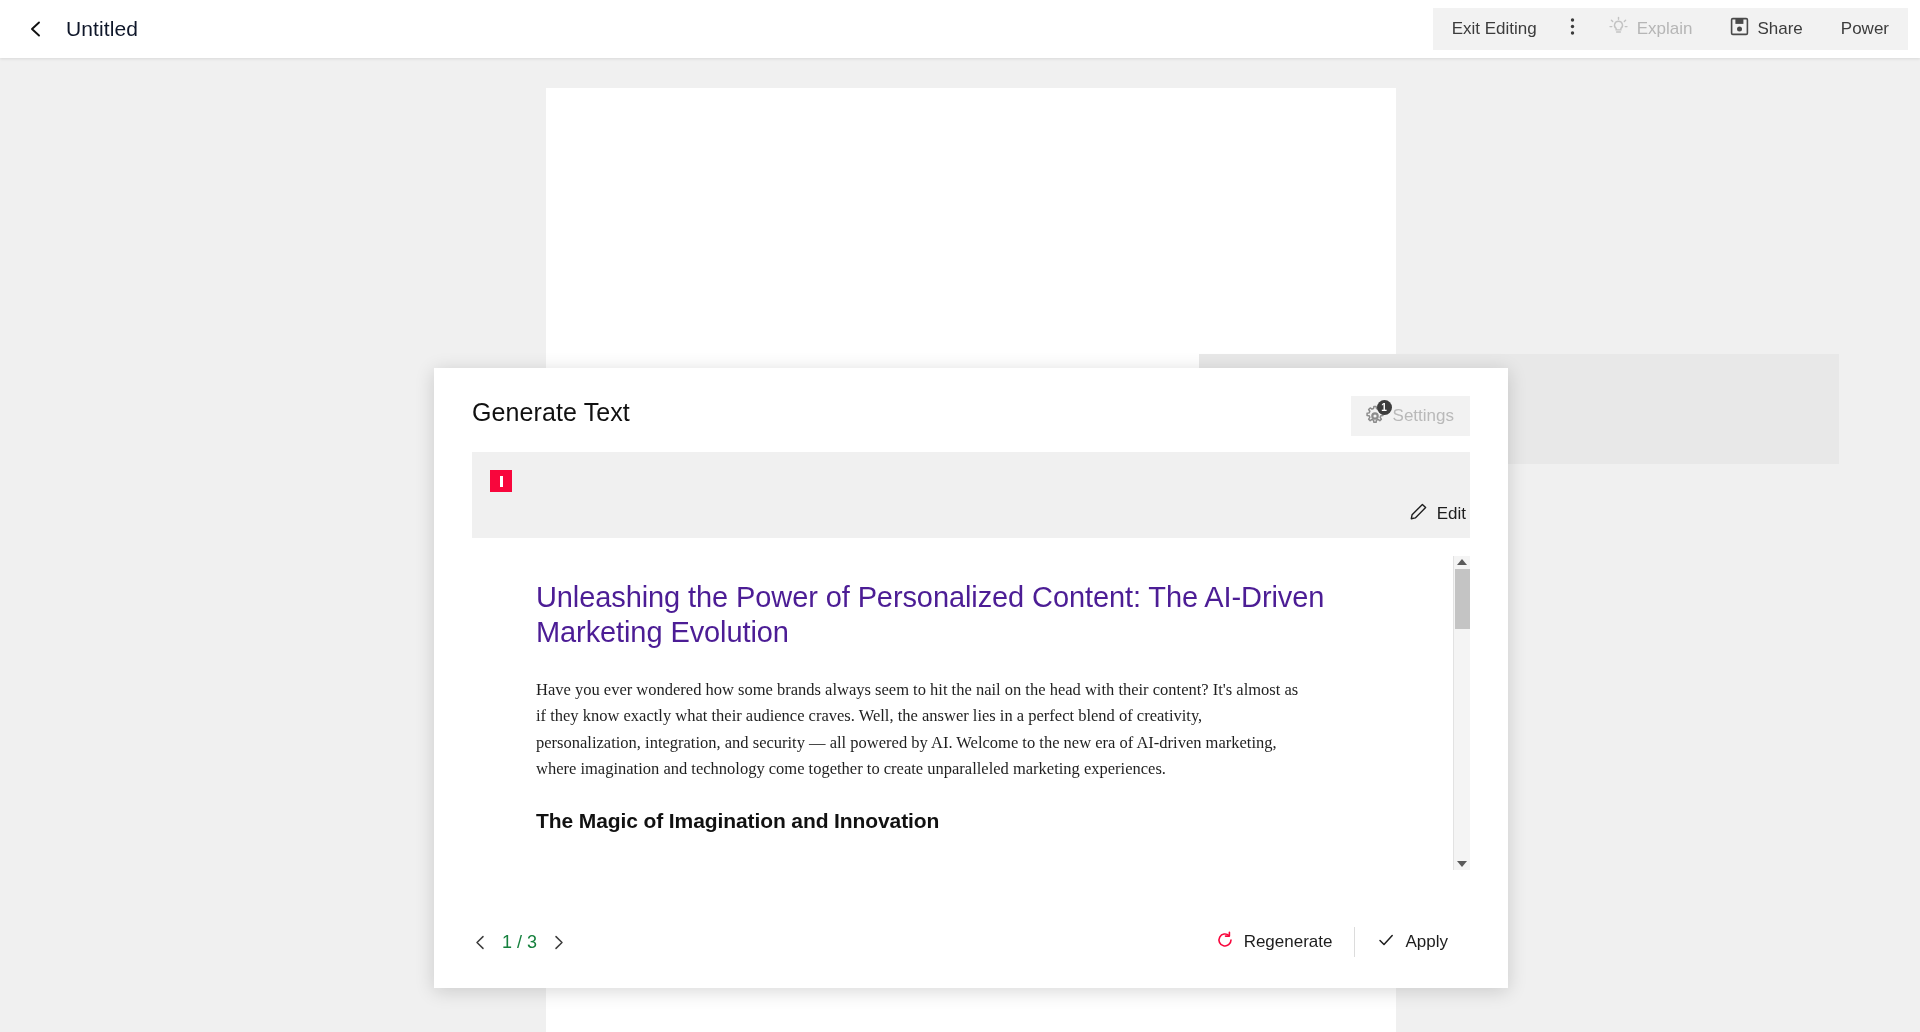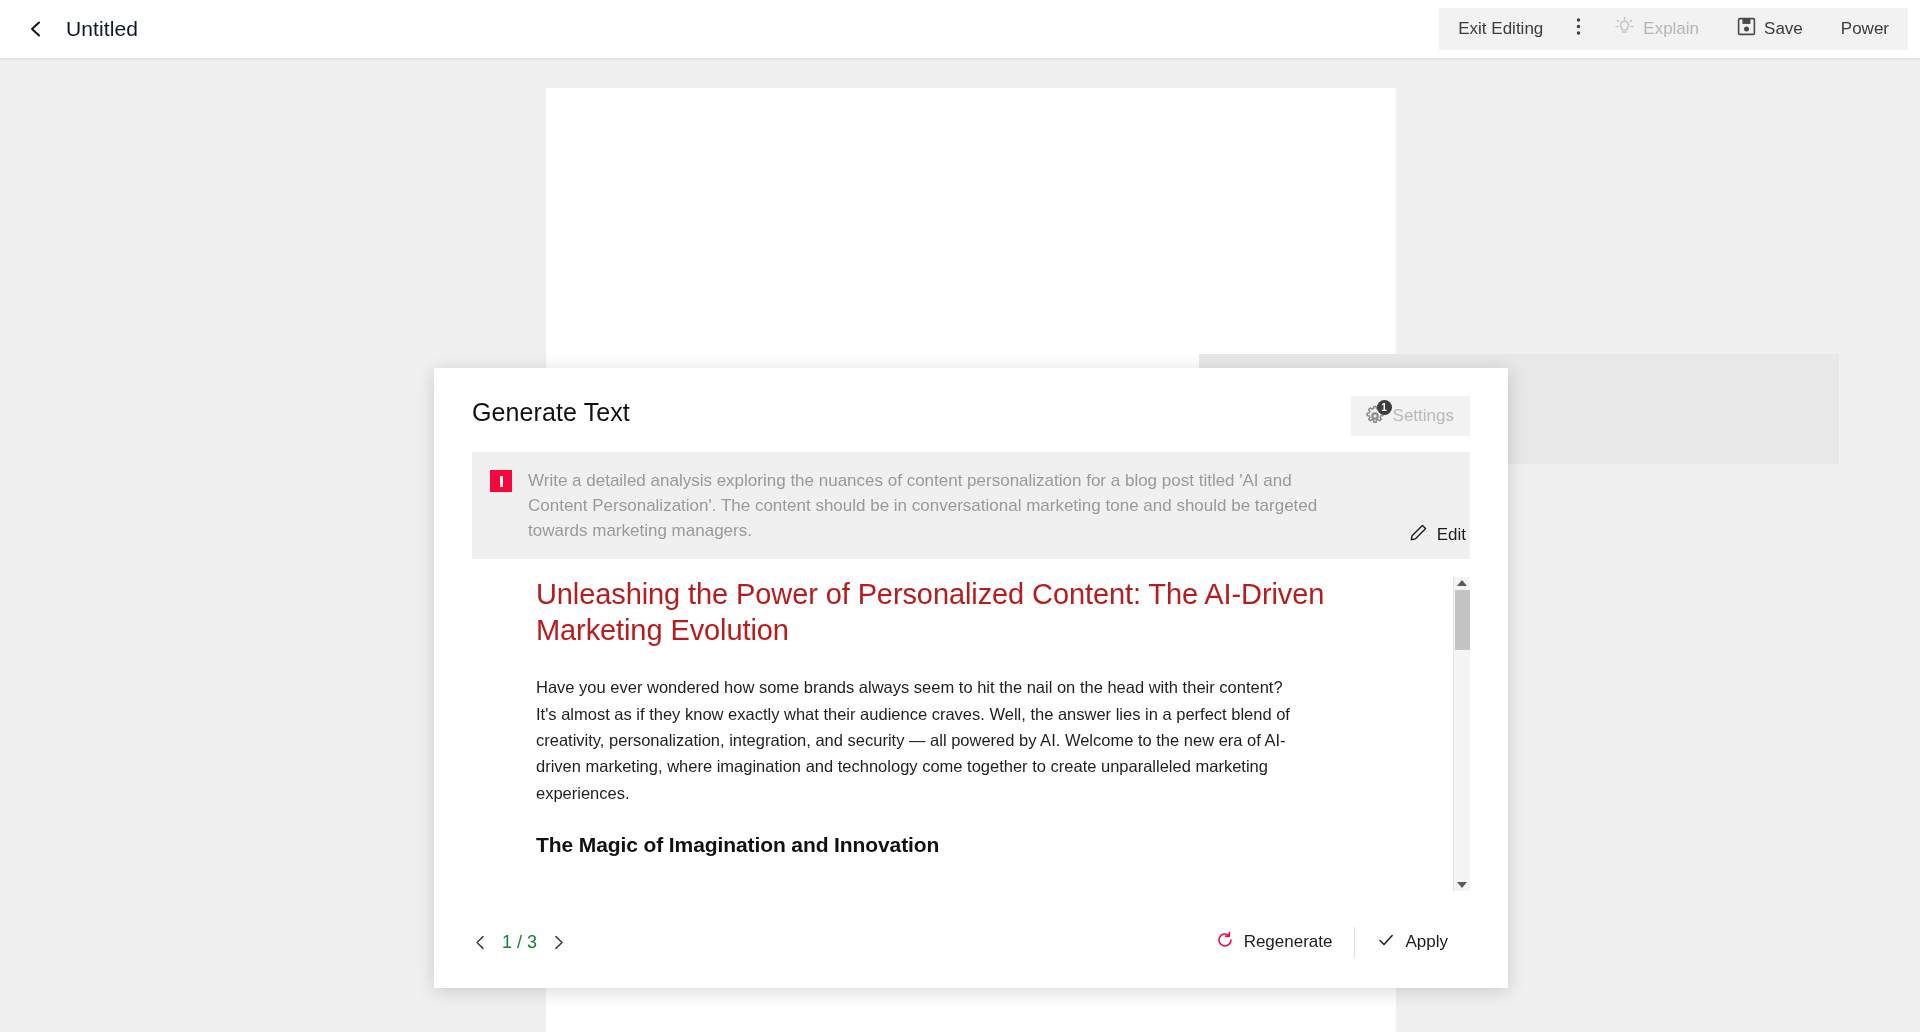--- a/index.html
+++ b/index.html
@@ -132,26 +132,26 @@
 
   
   .content-wrap {
     margin-top: 18px; position: relative;
     height: 314px; display: flex;
   }
   .content {
     flex: 1; overflow: hidden; padding: 0 26px 0 64px;
   }
   .content h1 {
-    font-size: 29px; font-weight: normal; color: #b91c1c;
-    line-height: 1.22; letter-spacing: -.1px;
+    font-size: 29px; font-weight: normal; color: #4c1d95;
+    line-height: 1.22; letter-spacing: -.1px; margin-top: 24px;
   }
   .content p {
     font-size: 16.5px; line-height: 1.6; color: #1f1f1f;
-    margin-top: 26px; max-width: 770px;
+    margin-top: 26px; max-width: 770px; font-family: Liberation Serif, serif;
   }
   .content h2 {
     font-size: 21px; color: #111; margin-top: 27px;
     letter-spacing: -.1px;
   }
 
   
   .sbar {
     width: 17px; background: #f4f4f4;
     border-left: 1px solid #e2e2e2;
@@ -237,21 +237,21 @@
     </button>
 
     <button class="tb-btn">
       <span>
         <svg width="19" height="19" viewBox="0 0 19 19">
           <rect x="1.6" y="1.6" width="15.8" height="15.8" rx="1.2" fill="none" stroke="#4a4a4a" stroke-width="1.6"></rect>
           <rect x="5.4" y="1.6" width="8" height="5.3" fill="#4a4a4a"></rect>
           <circle cx="9.5" cy="12" r="2.5" fill="#4a4a4a"></circle>
         </svg>
       </span>
-      <span>Save</span>
+      <span>Share</span>
     </button>
 
     <button class="tb-btn">Power</button>
   </div>
 </div>
 
 <div class="canvas">
   <div class="page">
     <div class="placeholder-block"></div>
   </div>
@@ -290,21 +290,20 @@
         <span class="badge">1</span>
       </span>
       <span>Settings</span>
     </button>
   </div>
 
   <div class="prompt-box">
     <span class="prompt-icon">
         <i></i>
       </span>
-    <div class="prompt-text">Write a detailed analysis exploring the nuances of content personalization for a blog post titled 'AI and Content Personalization'. The content should be in conversational marketing tone and should be targeted towards marketing managers.</div>
     <button class="edit-btn">
       <span>
         <svg width="19" height="19" viewBox="0 0 19 19">
           <path d="M13.4 2.4l3.2 3.2L6.3 15.9l-4 .8.8-4z" fill="none" stroke="#1d1d1d" stroke-width="1.4" stroke-linejoin="round"></path>
         </svg>
       </span>
       <span>Edit</span>
     </button>
   </div>
 

